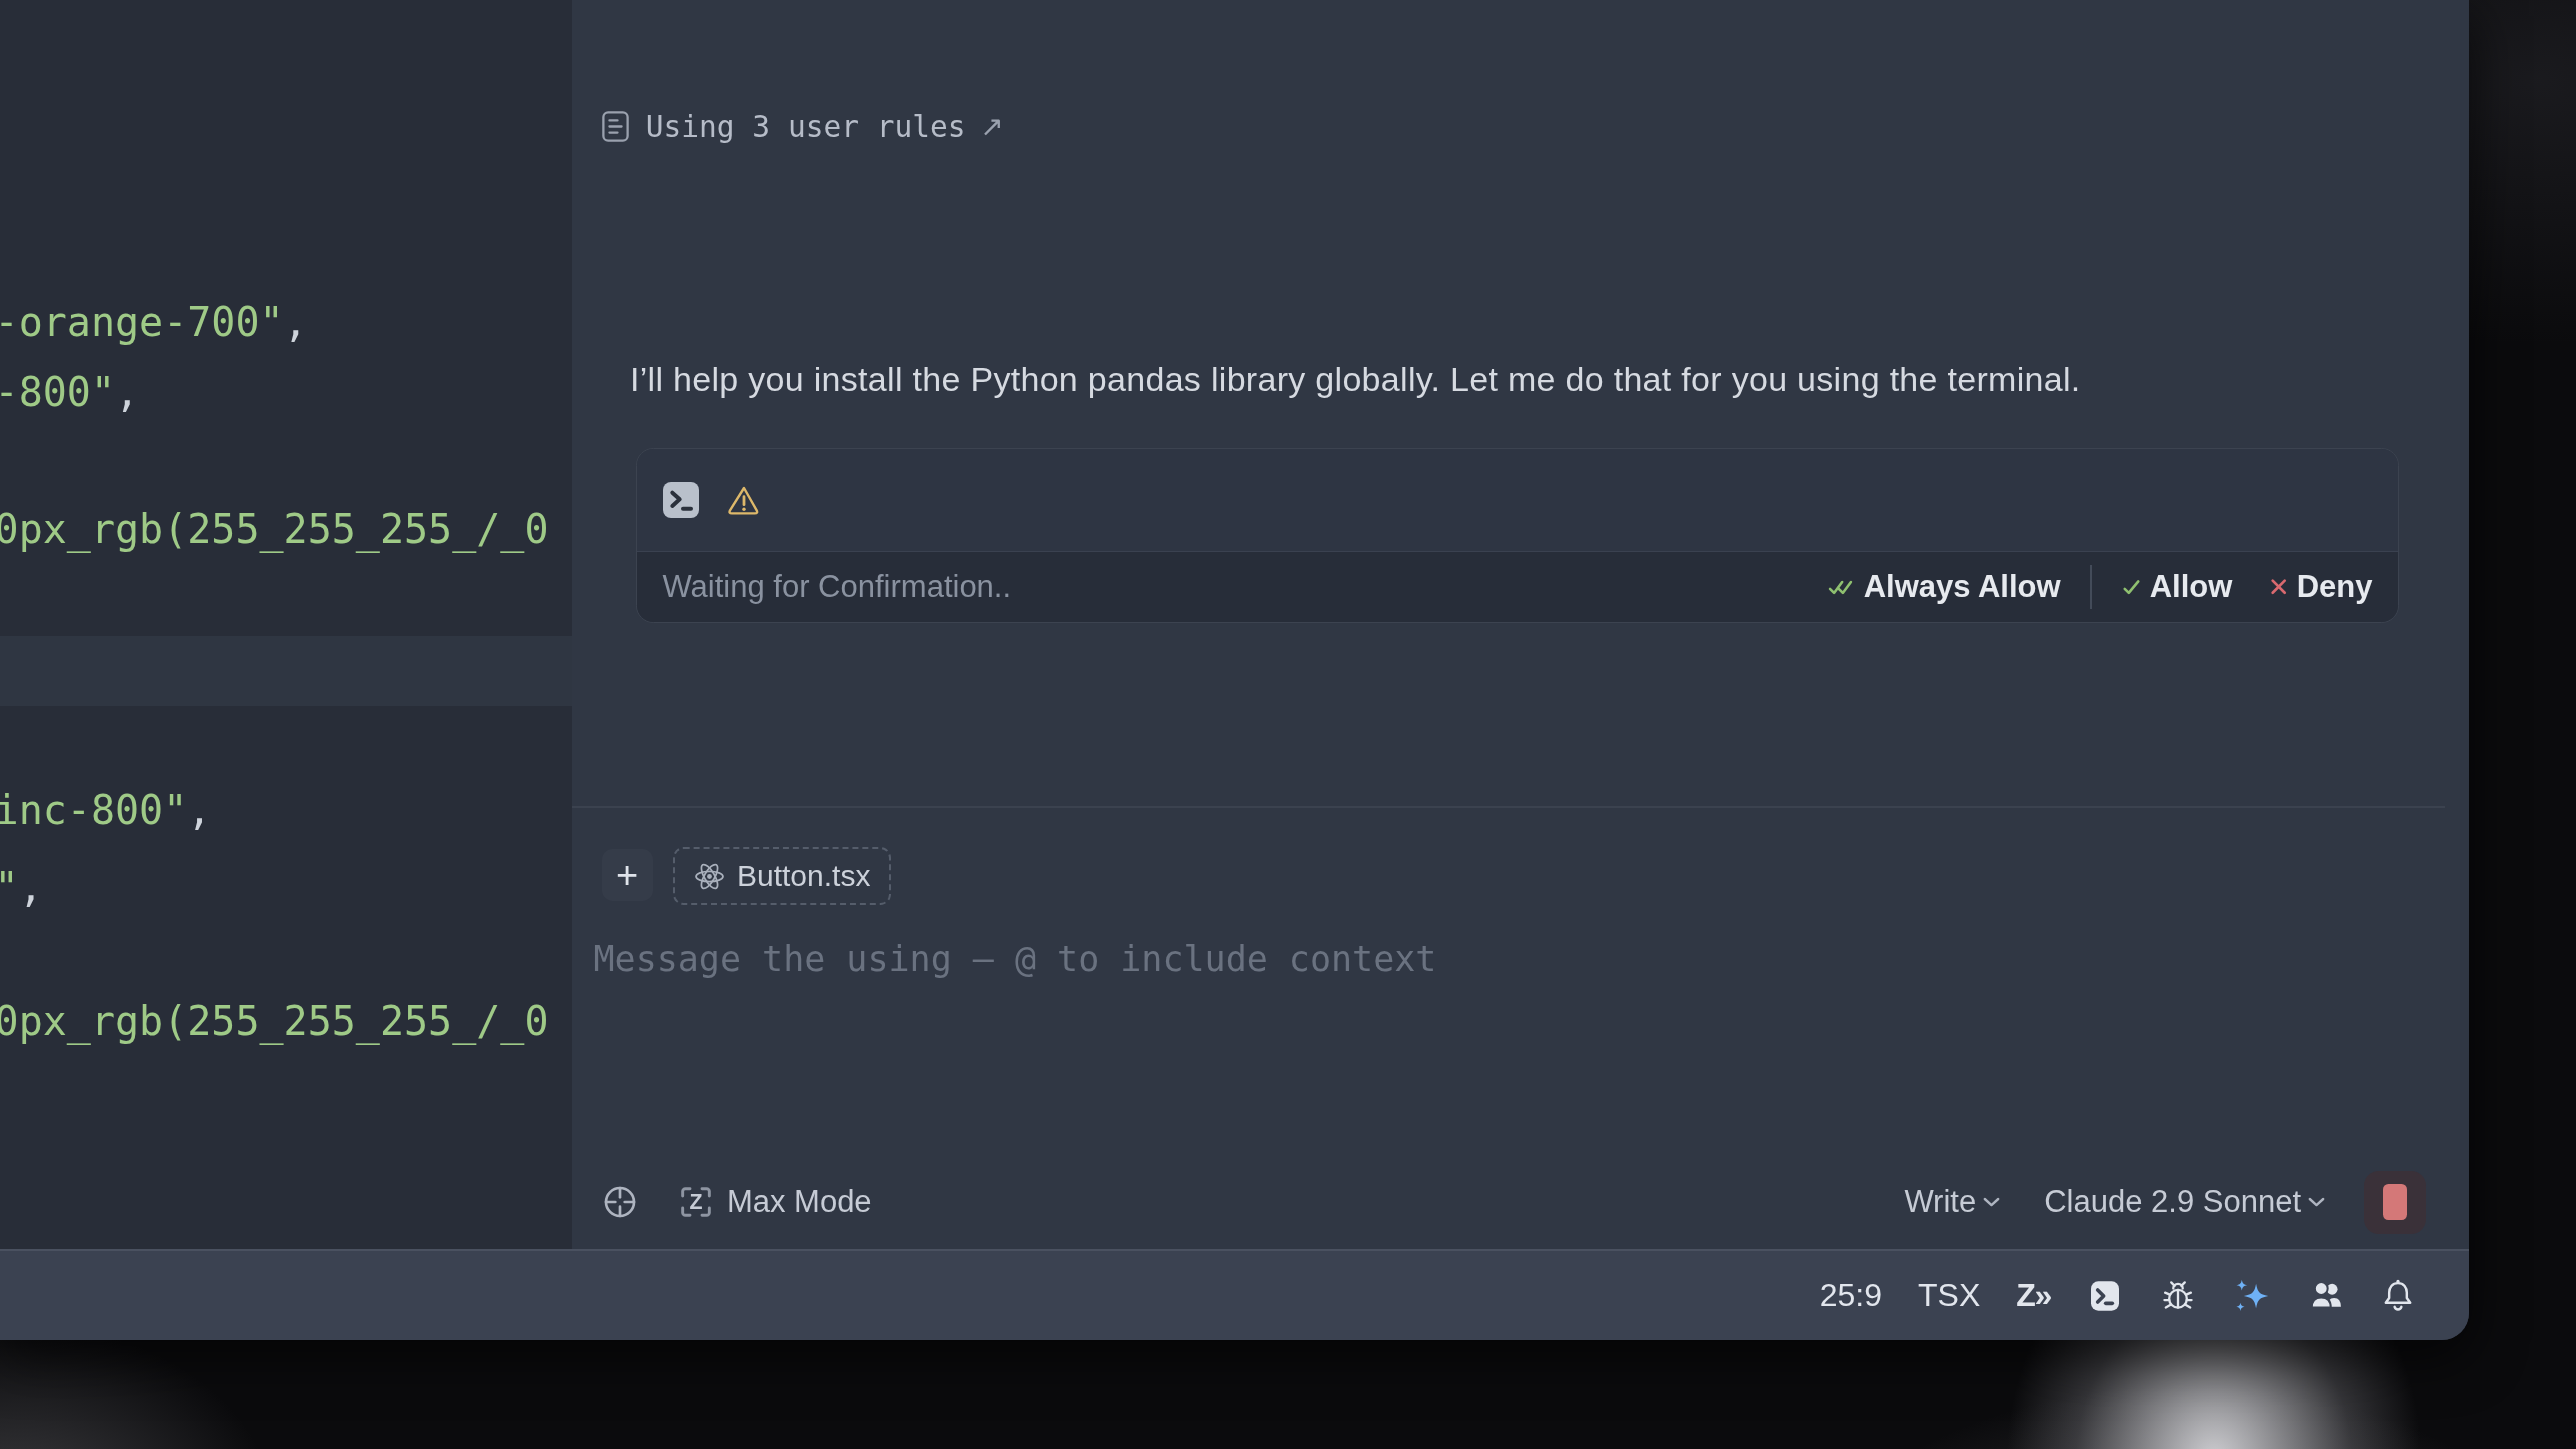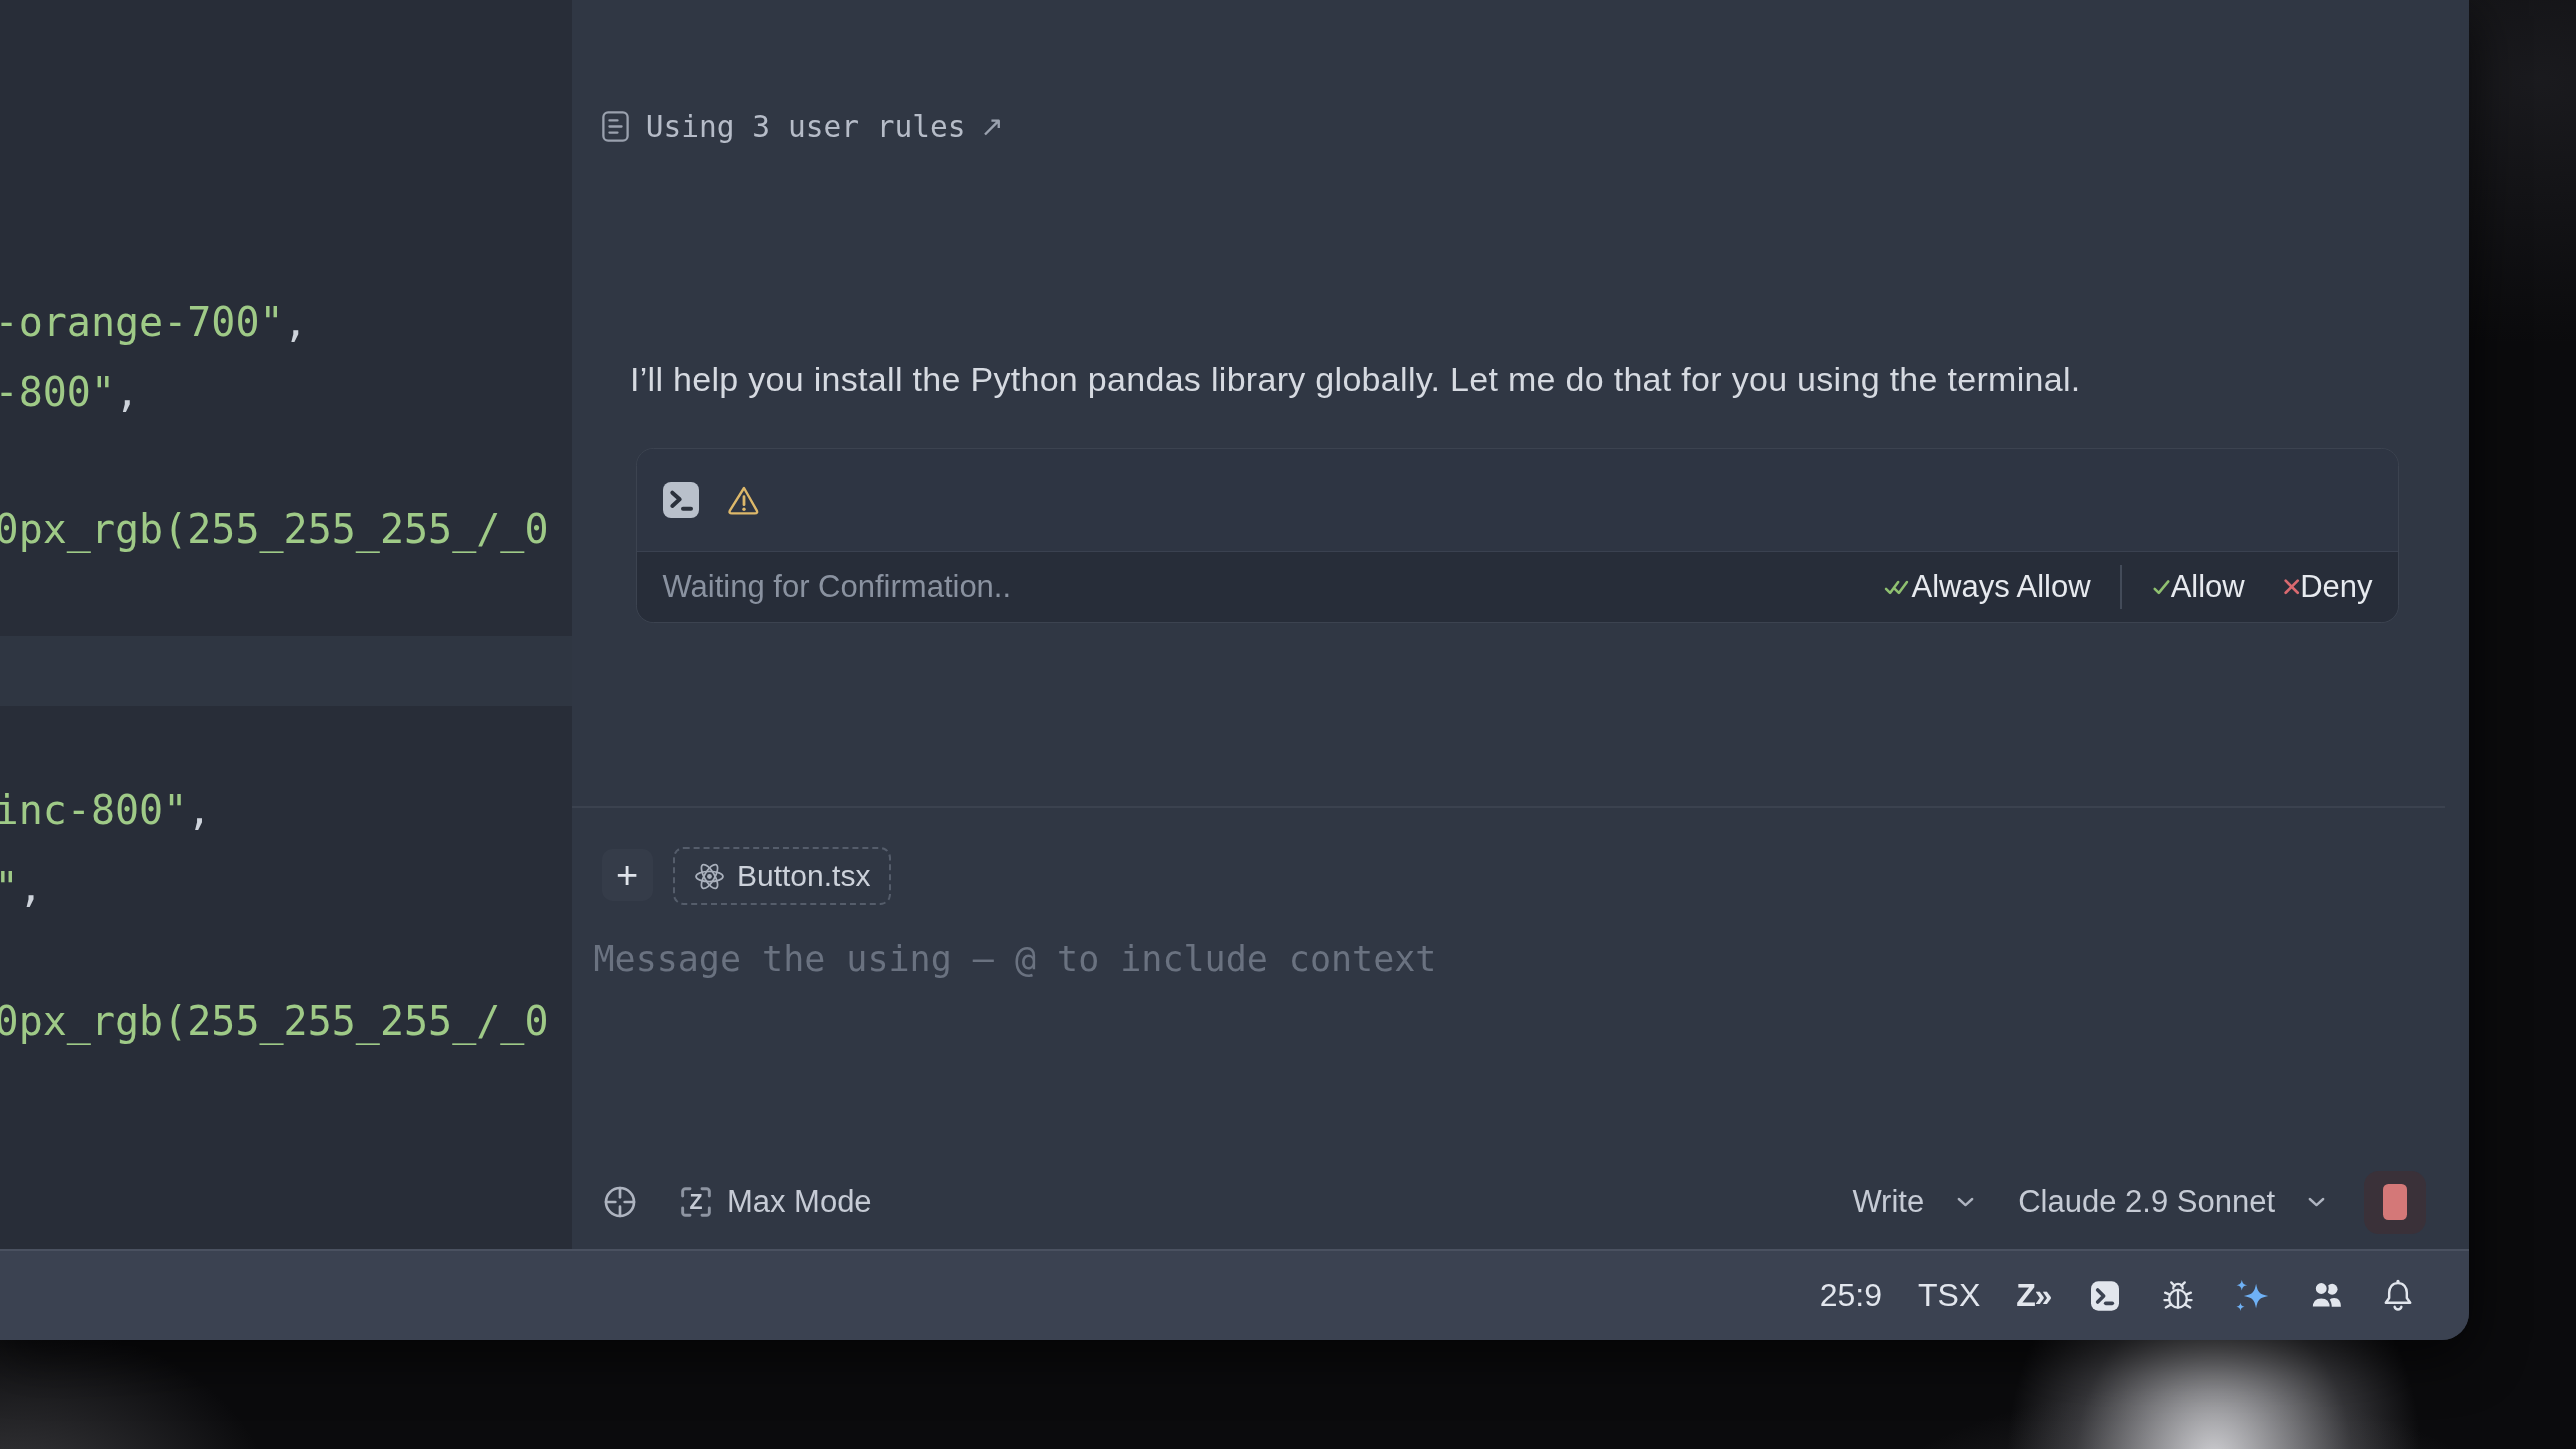--- a/index.html
+++ b/index.html
@@ -40,37 +40,37 @@
   .user-box .msg{font-family:"DejaVu Sans Mono", monospace;font-size:35px;color:#e7eaef;white-space:nowrap;}
   .assistant-text{position:absolute;left:58px;top:358px;width:1758px;font-size:34px;line-height:42px;color:#d6dae1;letter-spacing:0.3px;}
   
   .cmd-card{position:absolute;left:64px;top:448px;width:1763px;box-sizing:border-box;border:1.3px solid #3c4350;border-radius:17.4px;overflow:hidden;}
   .cmd-row{height:102px;background:#2e3543;display:flex;align-items:center;padding:0 25.5px;gap:27px;}
   .term-badge{width:36px;height:36px;border-radius:8px;background:#b9c0cb;flex:0 0 auto;display:flex;align-items:center;justify-content:center;}
   .cmd-text{font-family:"DejaVu Sans Mono", monospace;font-size:34px;color:#e7eaef;flex:1;white-space:nowrap;}
   .confirm-row{height:70px;background:#272d39;border-top:1.3px solid #3a4150;display:flex;align-items:center;padding:0 25.5px;}
   .waiting{font-size:31px;color:#8a92a0;}
   .flex-spacer{flex:1;}
-  .confirm-btn{display:flex;align-items:center;gap:0;font-size:31px;color:#e7eaef;cursor:pointer;white-space:nowrap;}
+  .confirm-btn{display:flex;align-items:center;gap:9px;font-size:31px;color:#e7eaef;cursor:pointer;white-space:nowrap;font-weight:bold;}
   .vsep{width:2px;height:44px;background:#434b59;margin:0 29.5px;}
   .btn-deny{margin-left:38px;}
   
   .input-divider{position:absolute;left:0;top:806px;width:1873px;height:2px;background:#3b424f;}
   .plus-btn{position:absolute;left:29.5px;top:849px;width:51px;height:52px;border-radius:10.7px;background:#353c49;
     display:flex;align-items:center;justify-content:center;font-size:38px;color:#dfe3ea;cursor:pointer;}
   .context-chip{position:absolute;left:101px;top:847px;height:58px;box-sizing:border-box;border:2px dashed #555d6b;border-radius:10.7px;
     display:flex;align-items:center;gap:12px;padding:0 19px;cursor:pointer;}
   .context-chip .chip-label{font-size:30px;color:#ccd1da;}
   .input-placeholder{position:absolute;left:21.5px;top:939px;font-family:"DejaVu Sans Mono", monospace;font-size:35px;color:#6a7280;}
   .controls{position:absolute;left:29.5px;right:19px;top:1163px;height:78px;display:flex;align-items:center;justify-content:space-between;}
   .controls-left{display:flex;align-items:center;gap:40px;}
   .maxmode{display:flex;align-items:center;gap:13.4px;cursor:pointer;}
   .maxmode .mm-label{font-size:31px;color:#c6cbd5;}
   .controls-right{display:flex;align-items:center;}
-  .dropdown{display:flex;align-items:center;gap:32px;cursor:pointer;}
+  .dropdown{display:flex;align-items:center;gap:6px;cursor:pointer;}
   .dropdown .dd-label{font-size:31px;color:#c6cbd5;white-space:nowrap;}
   .gap64{width:43px}.gap56{width:38px}
   .stop-btn{width:62px;height:63px;border-radius:14.8px;background:#3a3139;display:flex;align-items:center;justify-content:center;cursor:pointer;}
   .stop-sq{width:24px;height:36px;border-radius:5.4px;background:#d47878;}
   
   .statusbar{
     position:absolute;left:0;top:1249px;width:2469px;height:91px;box-sizing:border-box;
     background:#3b4251;border-top:2px solid #4a5160;
     display:flex;align-items:center;justify-content:flex-end;gap:36px;padding-right:54px;
   }

